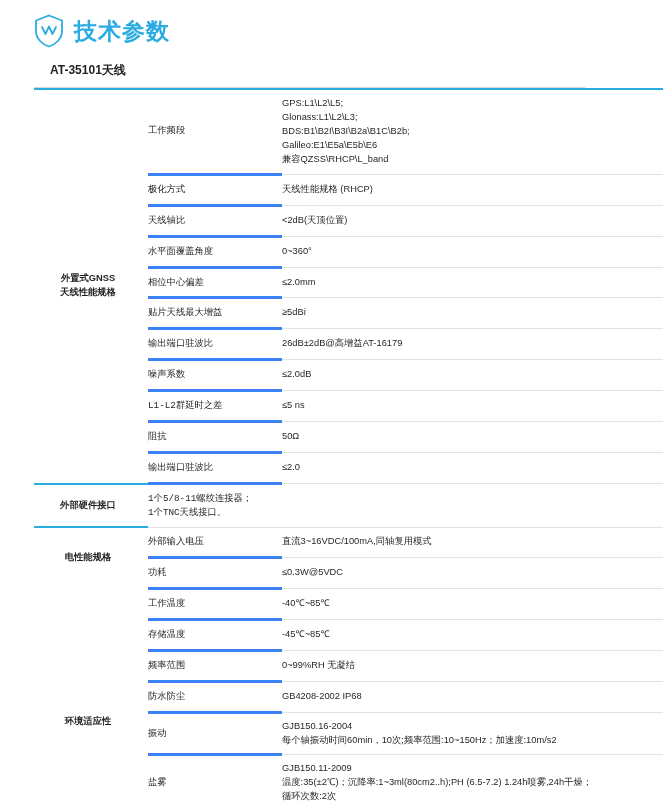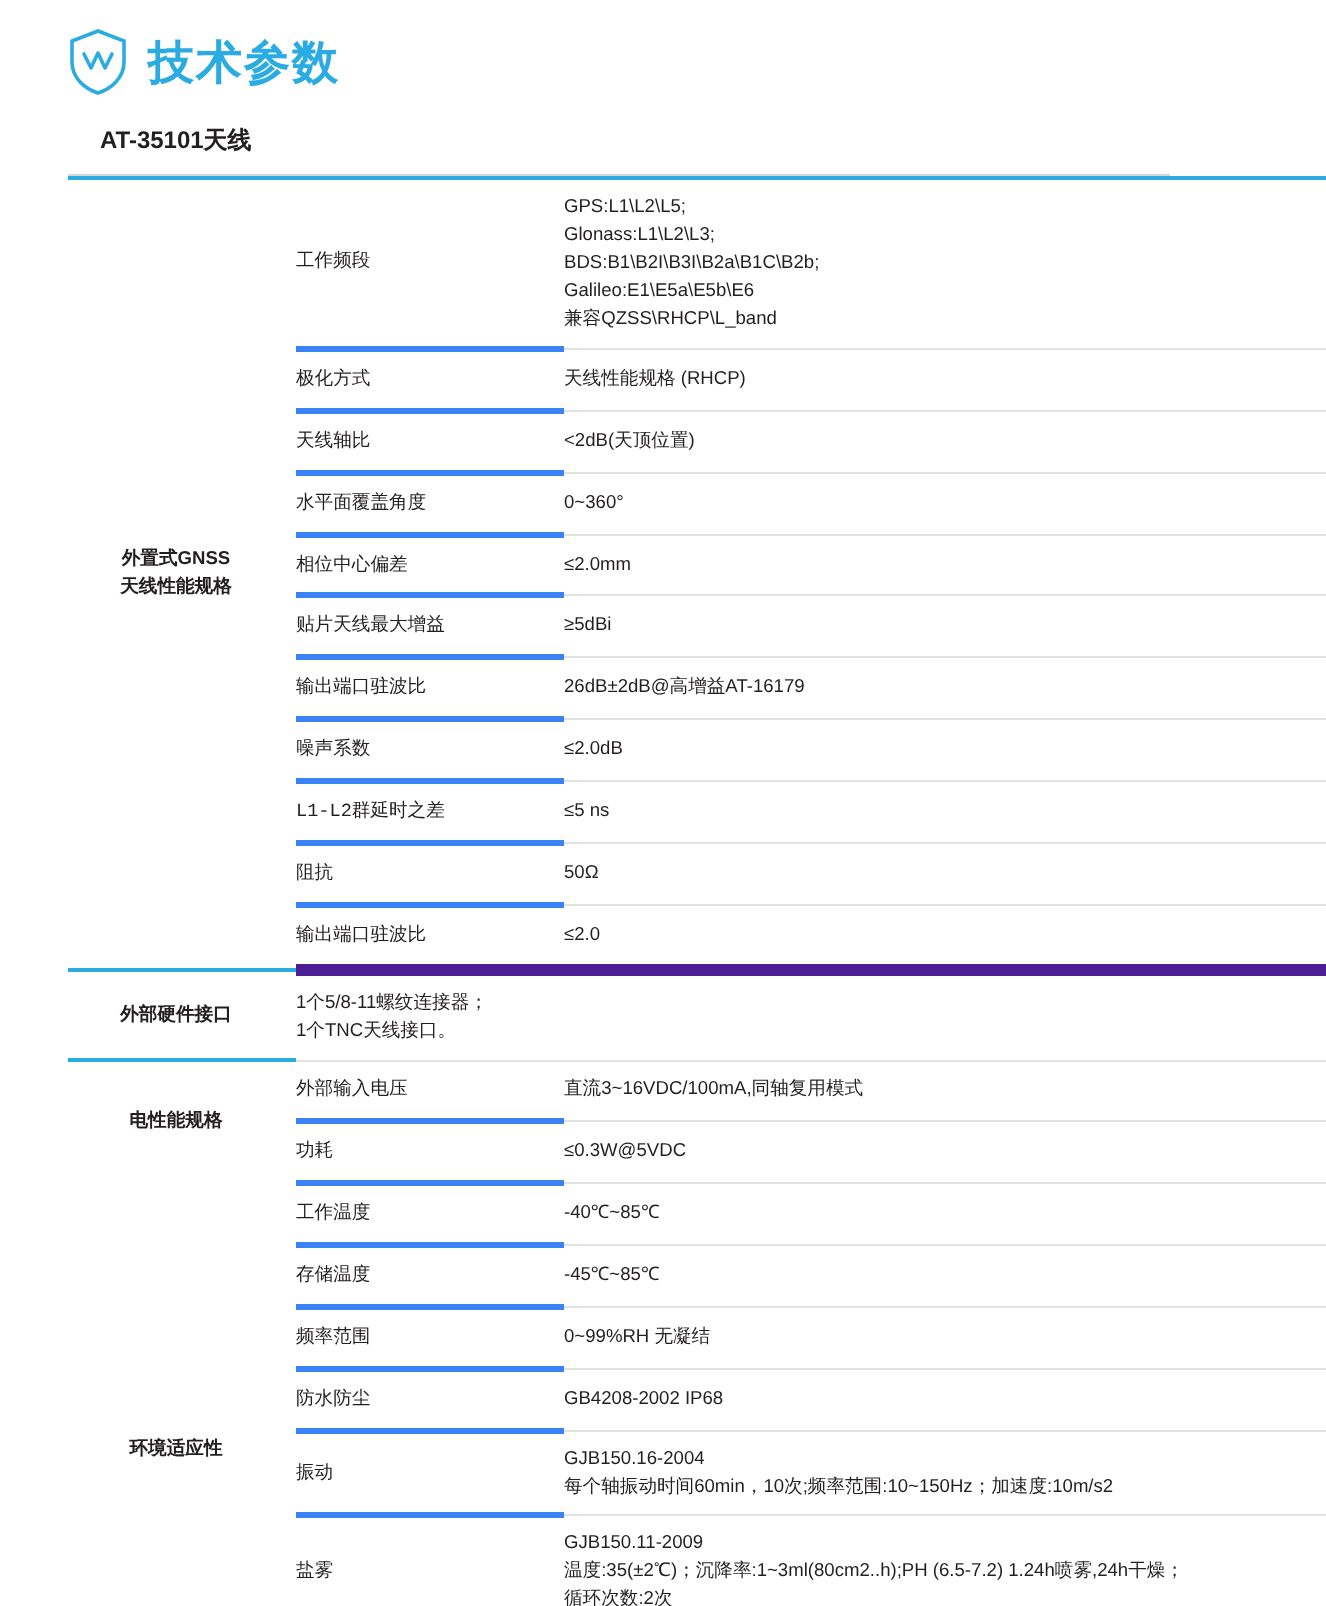--- a/index.html
+++ b/index.html
@@ -86,23 +86,24 @@
     border-top: 1px solid #e2e2e2;
     border-bottom: 3px solid #3b82f6;
     font-family: Liberation Mono, monospace;
   }
   td.value {
     border-top: 1px solid #e2e2e2;
     border-bottom: 1px solid #e2e2e2;
     padding-left: 6px;
   }
   td.wide {
-    border-top: 6px solid #4c1d95;
+    border-top: 1px solid #4c1d95;
     border-bottom: 1px solid #e2e2e2;
     padding-left: 10px;
+    font-family: Liberation Mono, monospace;
   }
   tr.firstrow td.param,
   tr.firstrow td.value,
   tr.firstrow td.wide {
     border-top: 2px solid #2aace2;
   }
   .mlines {
     white-space: pre-line;
   }
 </style>

